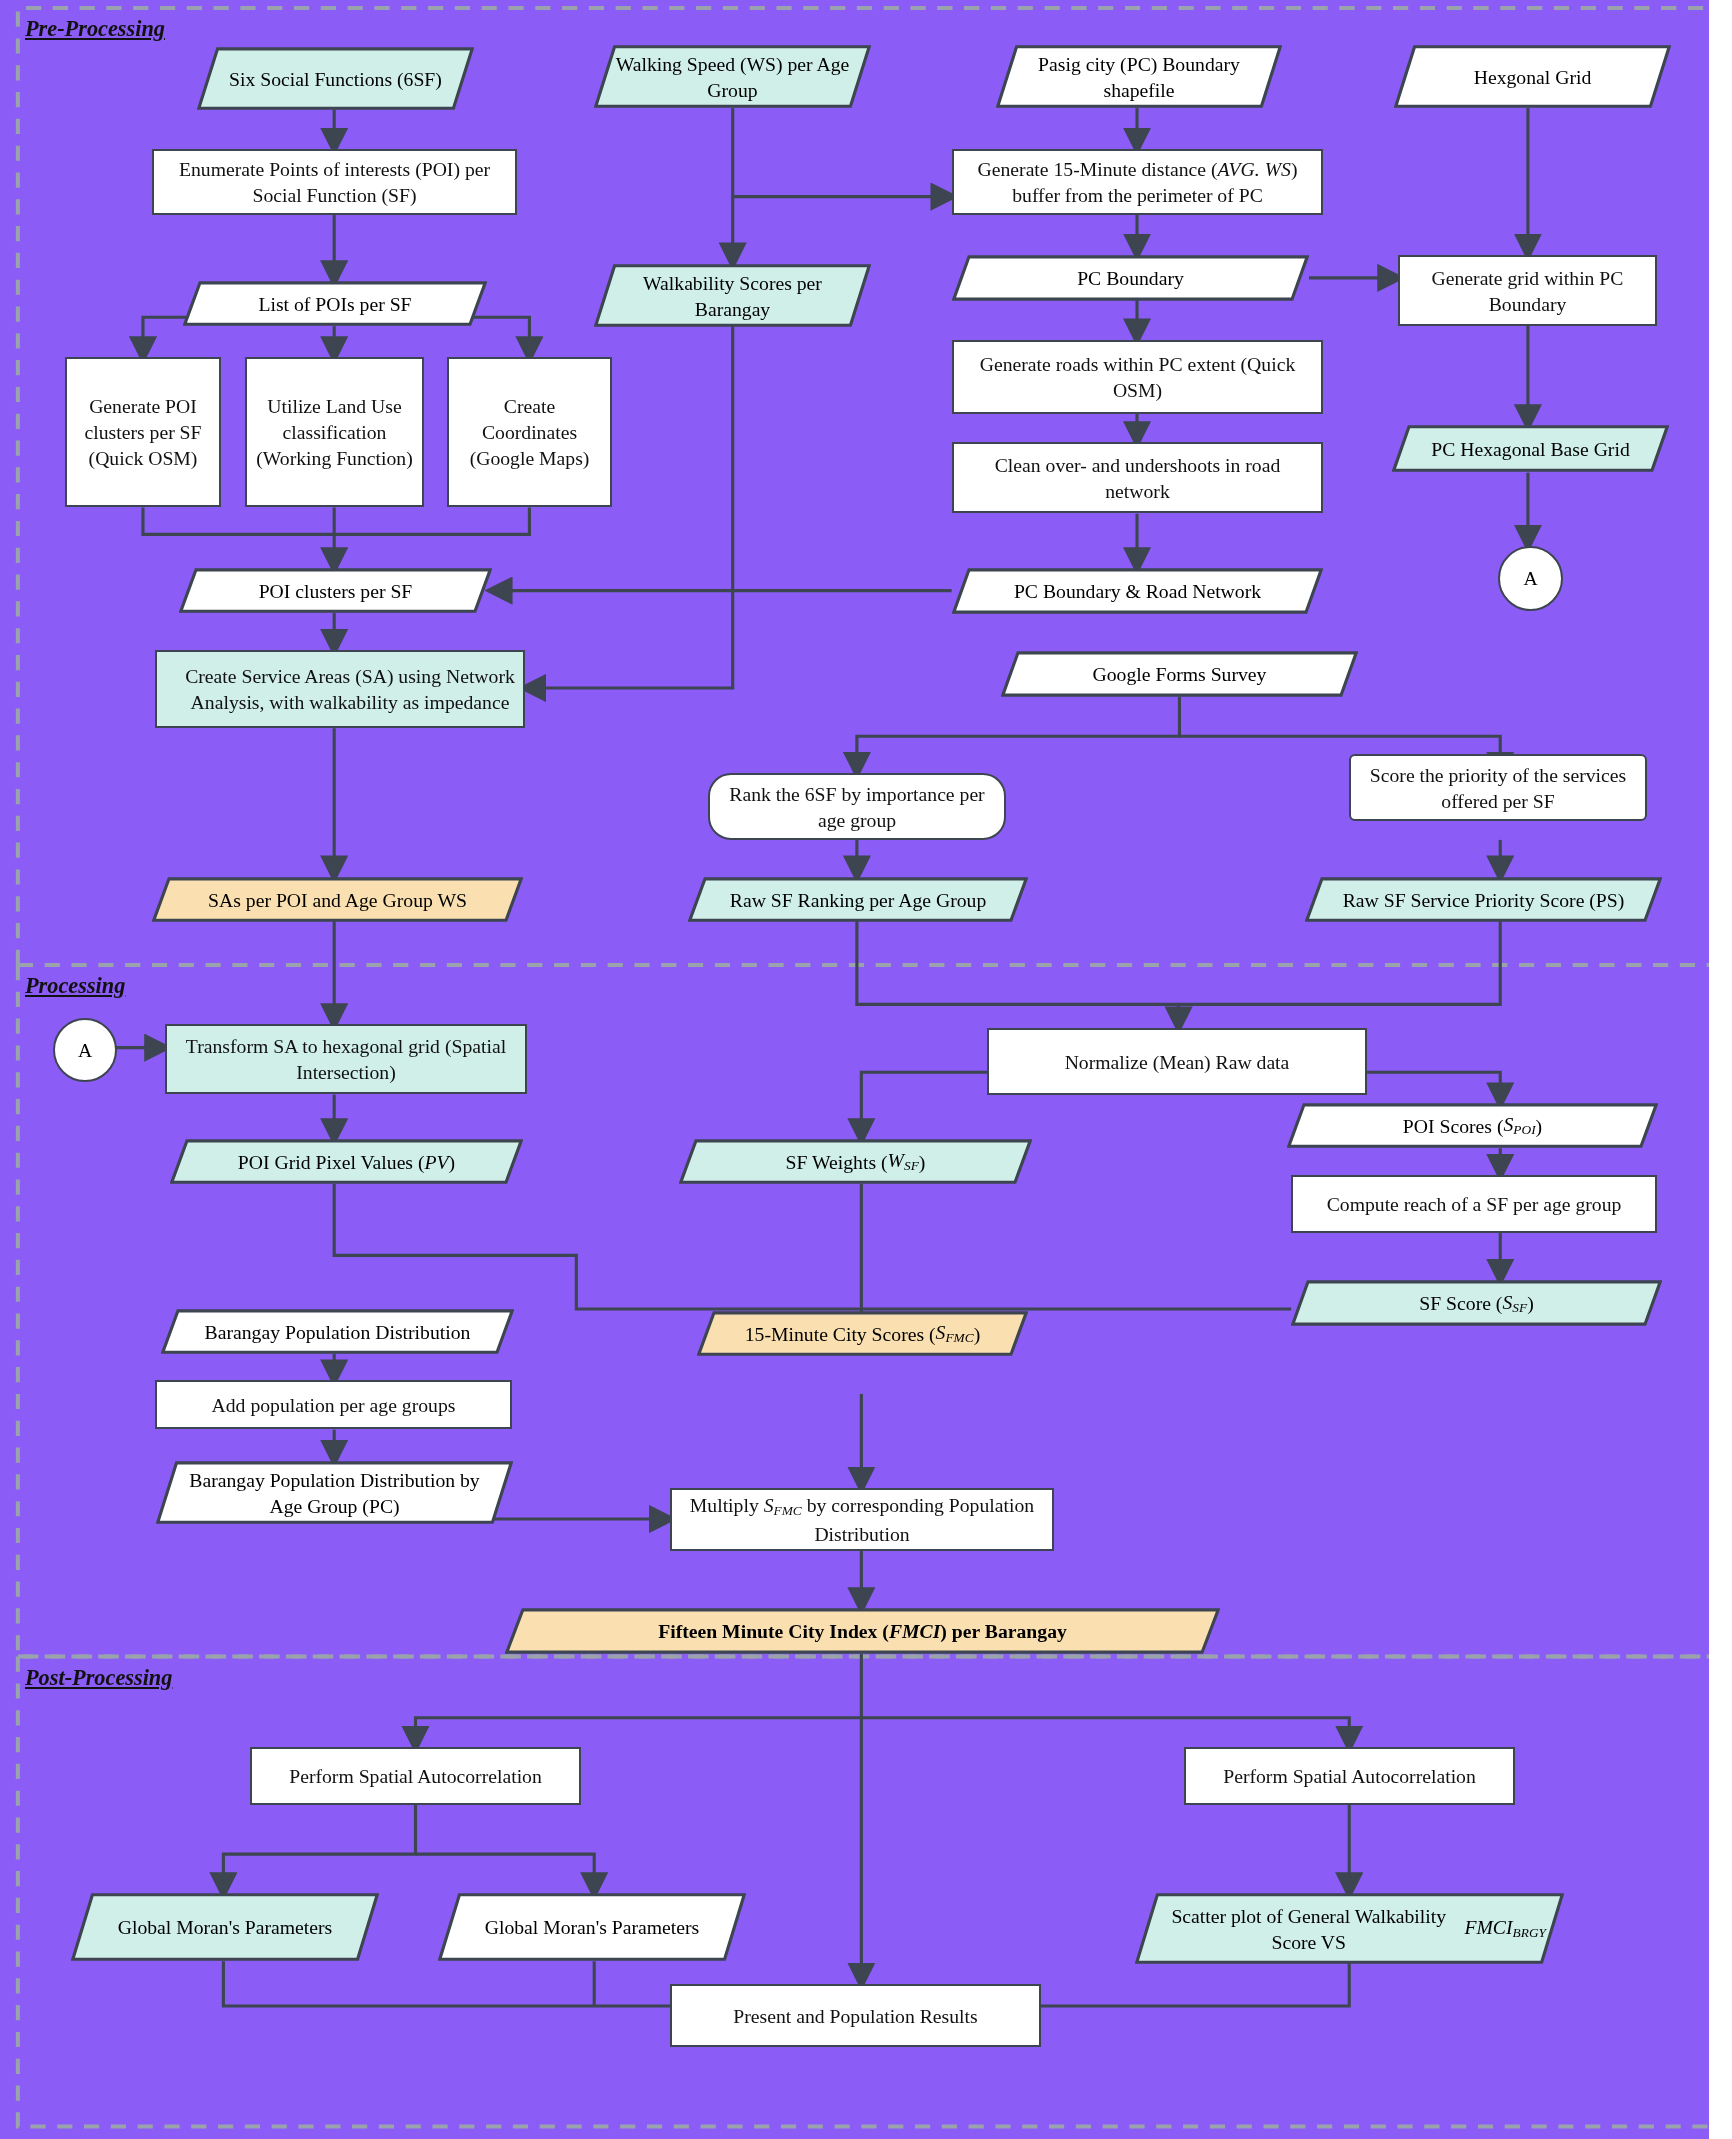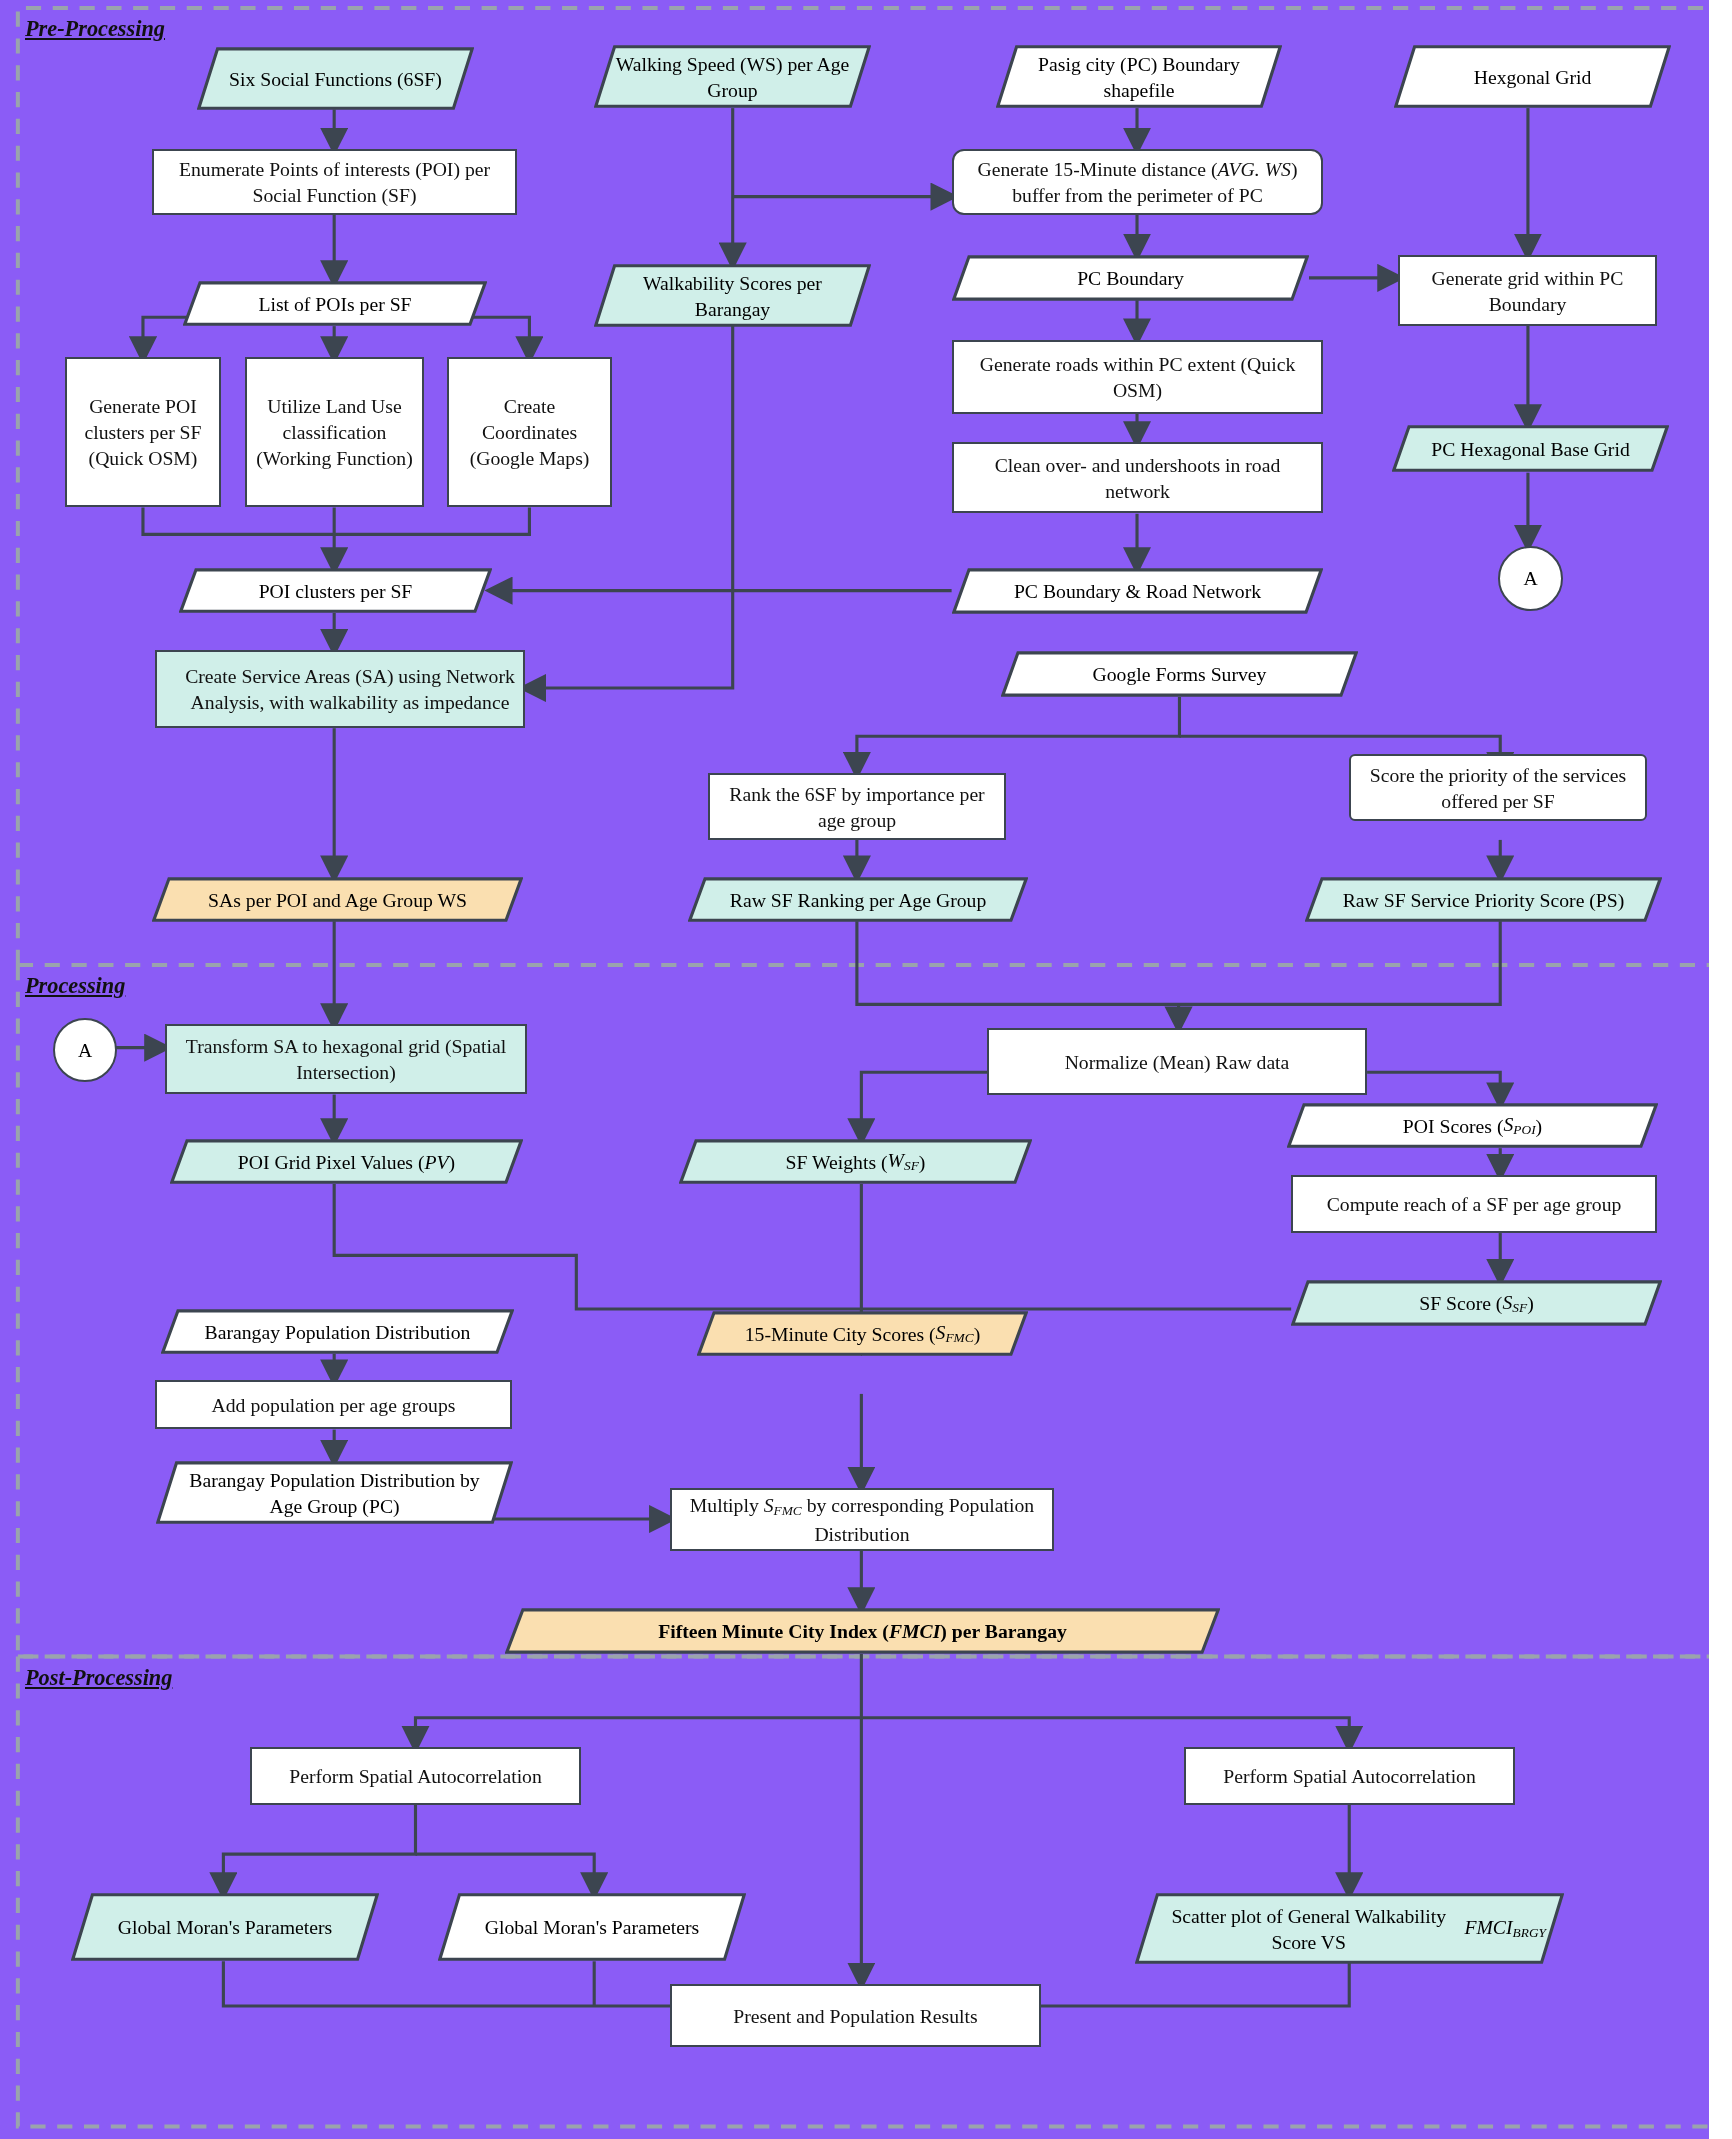--- a/index.html
+++ b/index.html
@@ -191,21 +191,21 @@
     <div class="txt f34">Walkability Scores per Barangay</div>
   </div>
 
   <div class="para" style="left:996px;top:45px;width:286px;height:63px;">
     <svg class="shape" viewBox="0 0 640 142" preserveAspectRatio="none">
         <polygon points="46,4 636,4 594,138 4,138" fill="#ffffff" stroke="#3c4550" stroke-width="7"></polygon>
       </svg>
     <div class="txt f34">Pasig city (PC) Boundary shapefile</div>
   </div>
 
-  <div class="node rect f34" style="left:952px;top:149px;width:371px;height:66px;border-radius:12px;">
+  <div class="node rect f34" style="left:952px;top:149px;width:371px;height:66px;">
     <span class="lbl">Generate 15-Minute distance (<i>AVG. WS</i>) buffer from the perimeter of PC</span>
   </div>
 
   <div class="para" style="left:952px;top:255px;width:357px;height:46px;">
     <svg class="shape" viewBox="0 0 800 102" preserveAspectRatio="none">
         <polygon points="38,4 796,4 762,98 4,98" fill="#ffffff" stroke="#3c4550" stroke-width="7"></polygon>
       </svg>
     <div class="txt f34">PC Boundary</div>
   </div>
 
@@ -246,21 +246,21 @@
     <span>A</span>
   </div>
 
   <div class="para" style="left:1001px;top:651px;width:357px;height:46px;">
     <svg class="shape" viewBox="0 0 800 102" preserveAspectRatio="none">
         <polygon points="38,4 796,4 762,98 4,98" fill="#ffffff" stroke="#3c4550" stroke-width="7"></polygon>
       </svg>
     <div class="txt f34">Google Forms Survey</div>
   </div>
 
-  <div class="node rect f34" style="left:708px;top:773px;width:298px;height:67px;">
+  <div class="node rect f34" style="left:708px;top:773px;width:298px;height:67px;border-radius:23px;">
     <span class="lbl">Rank the 6SF by importance per age group</span>
   </div>
   <div class="node rect f34" style="left:1349px;top:754px;width:298px;height:67px;border-radius:6px;">
     <span class="lbl">Score the priority of the services offered per SF</span>
   </div>
 
   <div class="para" style="left:1305px;top:877px;width:357px;height:45px;">
     <svg class="shape" viewBox="0 0 800 100" preserveAspectRatio="none">
         <polygon points="38,4 796,4 762,96 4,96" fill="#d0efe9" stroke="#3c4550" stroke-width="7"></polygon>
       </svg>

